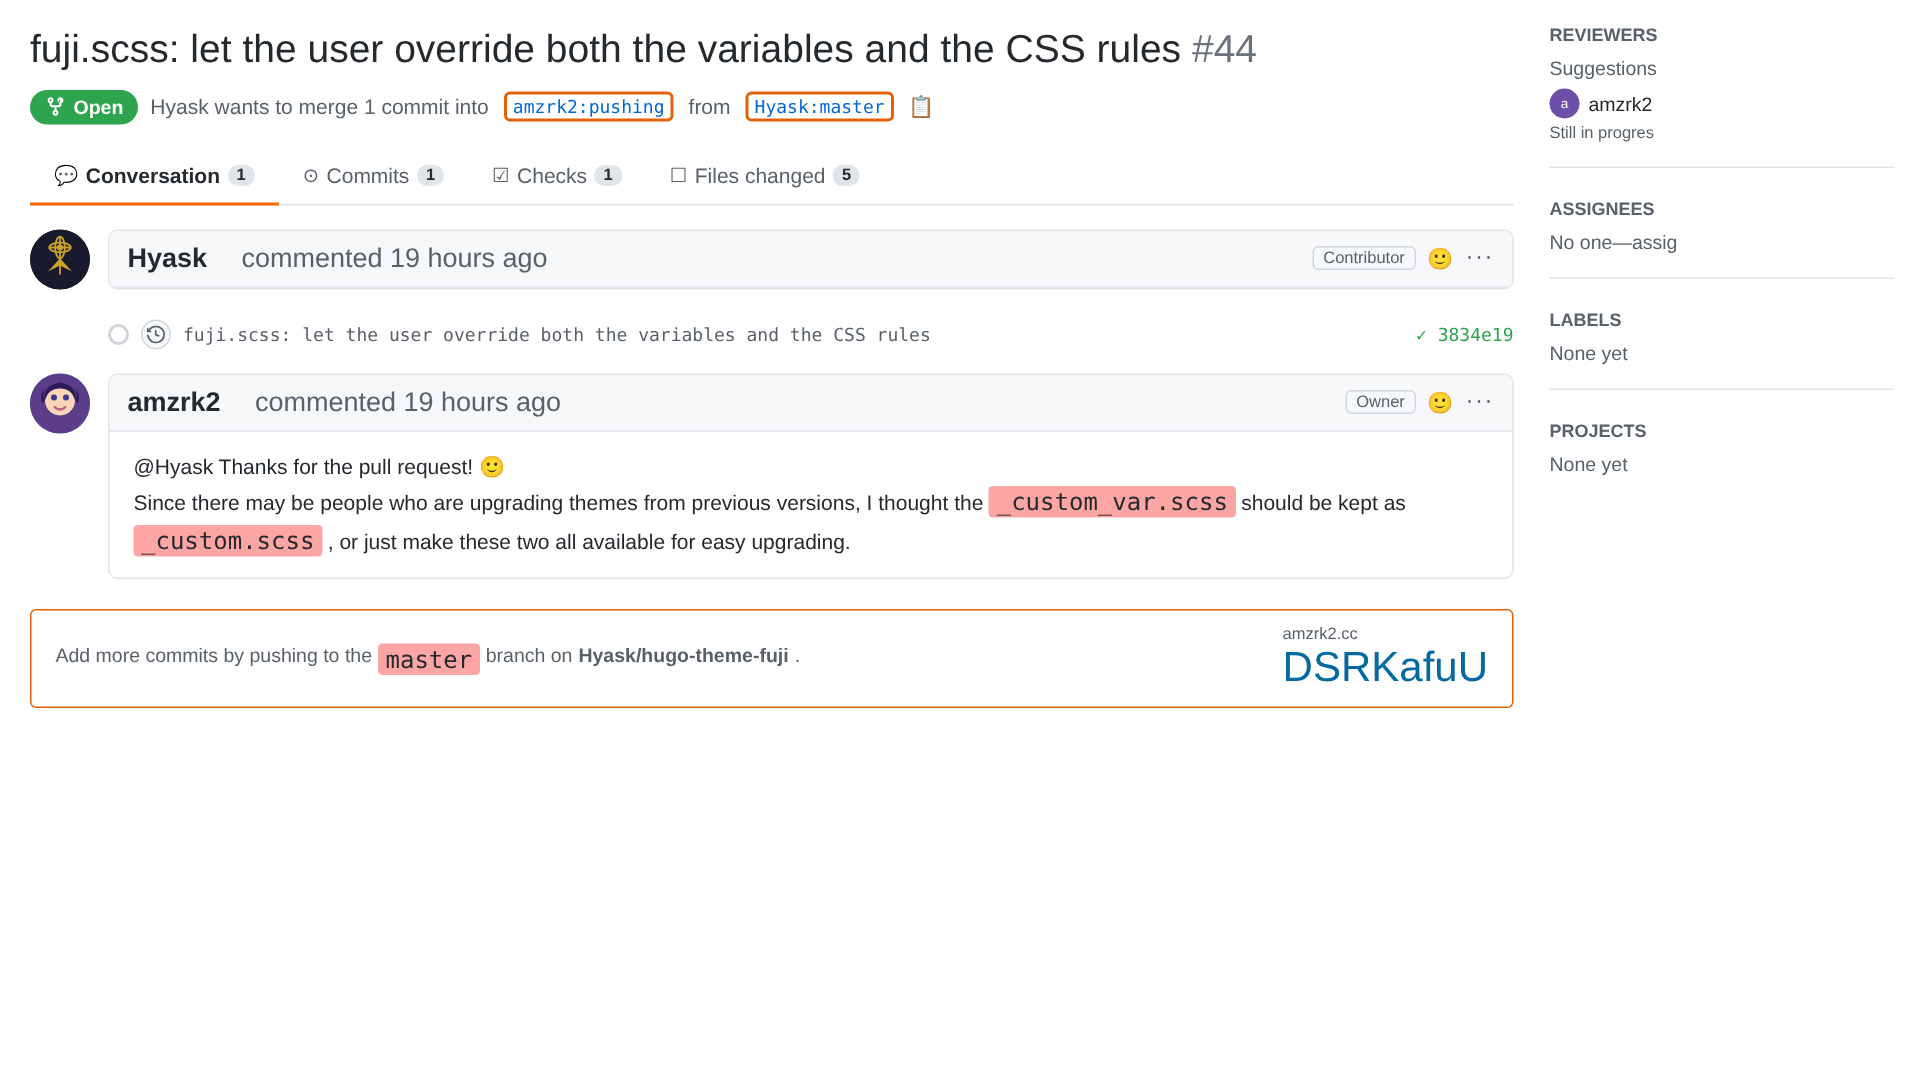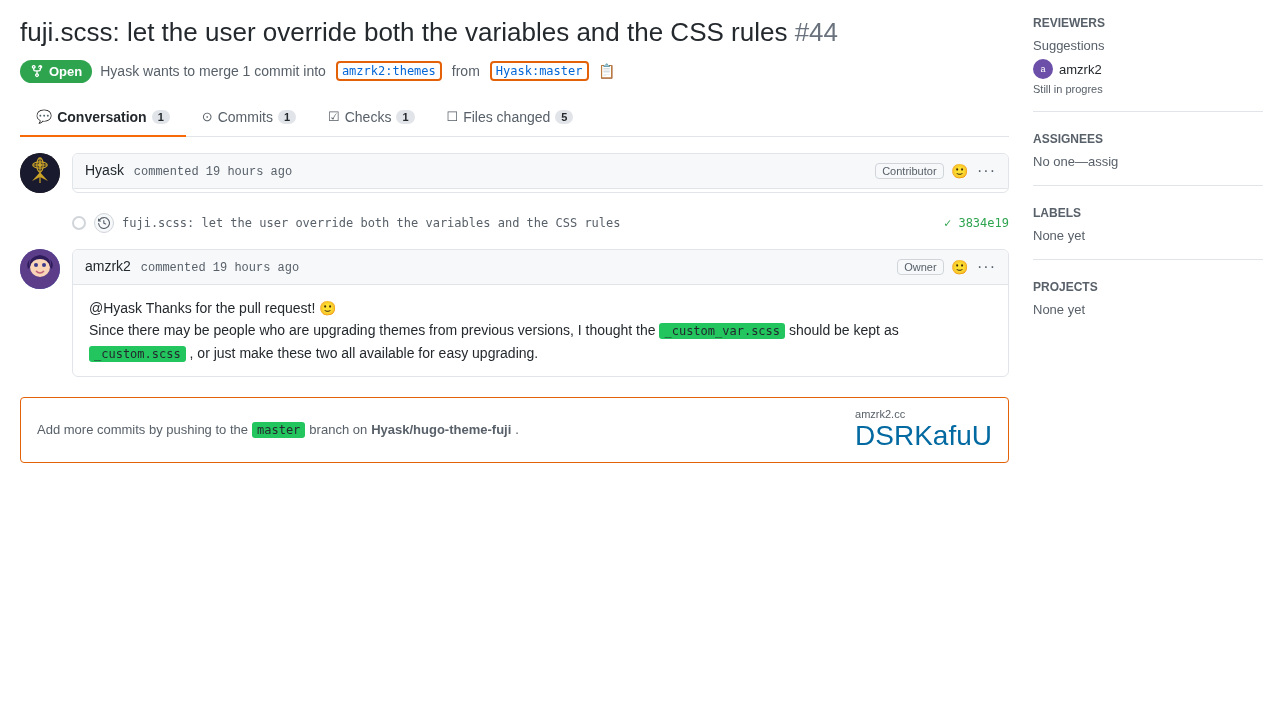--- a/index.html
+++ b/index.html
@@ -145,28 +145,27 @@
     }
     .comment-header {
       display: flex;
       align-items: center;
       justify-content: space-between;
       padding: 8px 12px;
       background: #f6f8fa;
       border-bottom: 1px solid #e1e4e8;
     }
     .comment-author {
-      font-weight: 400;
-      font-size: 14px;
+      font-weight: 700;
+      font-size: 18px;
     }
     .comment-time {
       color: #586069;
-      font-size: 12px;
-      margin-left: 6px;
-      font-family: Liberation Mono, monospace;
+      font-size: 18px;
+      margin-left: 19px;
     }
     .comment-header-right {
       display: flex;
       align-items: center;
       gap: 8px;
     }
     .role-badge {
       font-size: 11px;
       color: #586069;
       border: 1px solid #d1d5da;
@@ -222,22 +221,22 @@
       color: #586069;
       flex: 1;
     }
     .commit-hash {
       font-size: 12px;
       color: #2ea44f;
       font-family: "SFMono-Regular", Consolas, monospace;
     }
     code {
       font-family: "SFMono-Regular", Consolas, monospace;
-      font-size: 12px;
-      background: #22c55e;
+      font-size: 16px;
+      background: #fca5a5;
       padding: 1px 5px;
       border-radius: 3px;
       color: #24292e;
     }
     
     .footer-bar {
       border: 1px solid #e36209;
       border-radius: 4px;
       margin: 16px 0 8px 0;
       padding: 10px 16px;
@@ -328,21 +327,21 @@
         <span class="open-badge">
           <svg width="14" height="14" viewBox="0 0 16 16" fill="white">
             <path d="M5 3.25a.75.75 0 11-1.5 0 .75.75 0 011.5 0zm0 2.122a2.25 2.25 0 10-1.5 0v.878A2.25 2.25 0 005.75 8.5h1.5v2.128a2.251 2.251 0 101.5 0V8.5h1.5a2.25 2.25 0 002.25-2.25v-.878a2.25 2.25 0 10-1.5 0v.878a.75.75 0 01-.75.75h-4.5A.75.75 0 015 6.25v-.878zm3.75 7.378a.75.75 0 11-1.5 0 .75.75 0 011.5 0zm3-8.75a.75.75 0 11-1.5 0 .75.75 0 011.5 0z"></path>
           </svg>
           <span>Open</span>
         </span>
         <span class="pr-meta-text">
           <span>Hyask wants to merge 1 commit into</span>
         </span>
         <span class="branch-box">
-          <span class="branch-target">amzrk2:themes</span>
+          <span class="branch-target">amzrk2:pushing</span>
         </span>
         <span class="pr-meta-text">from</span>
         <span class="branch-box">
           <span class="branch-source">Hyask:master</span>
         </span>
         <span class="copy-icon">📋</span>
       </div>
 
       <div class="tabs">
         <div class="tab active">

